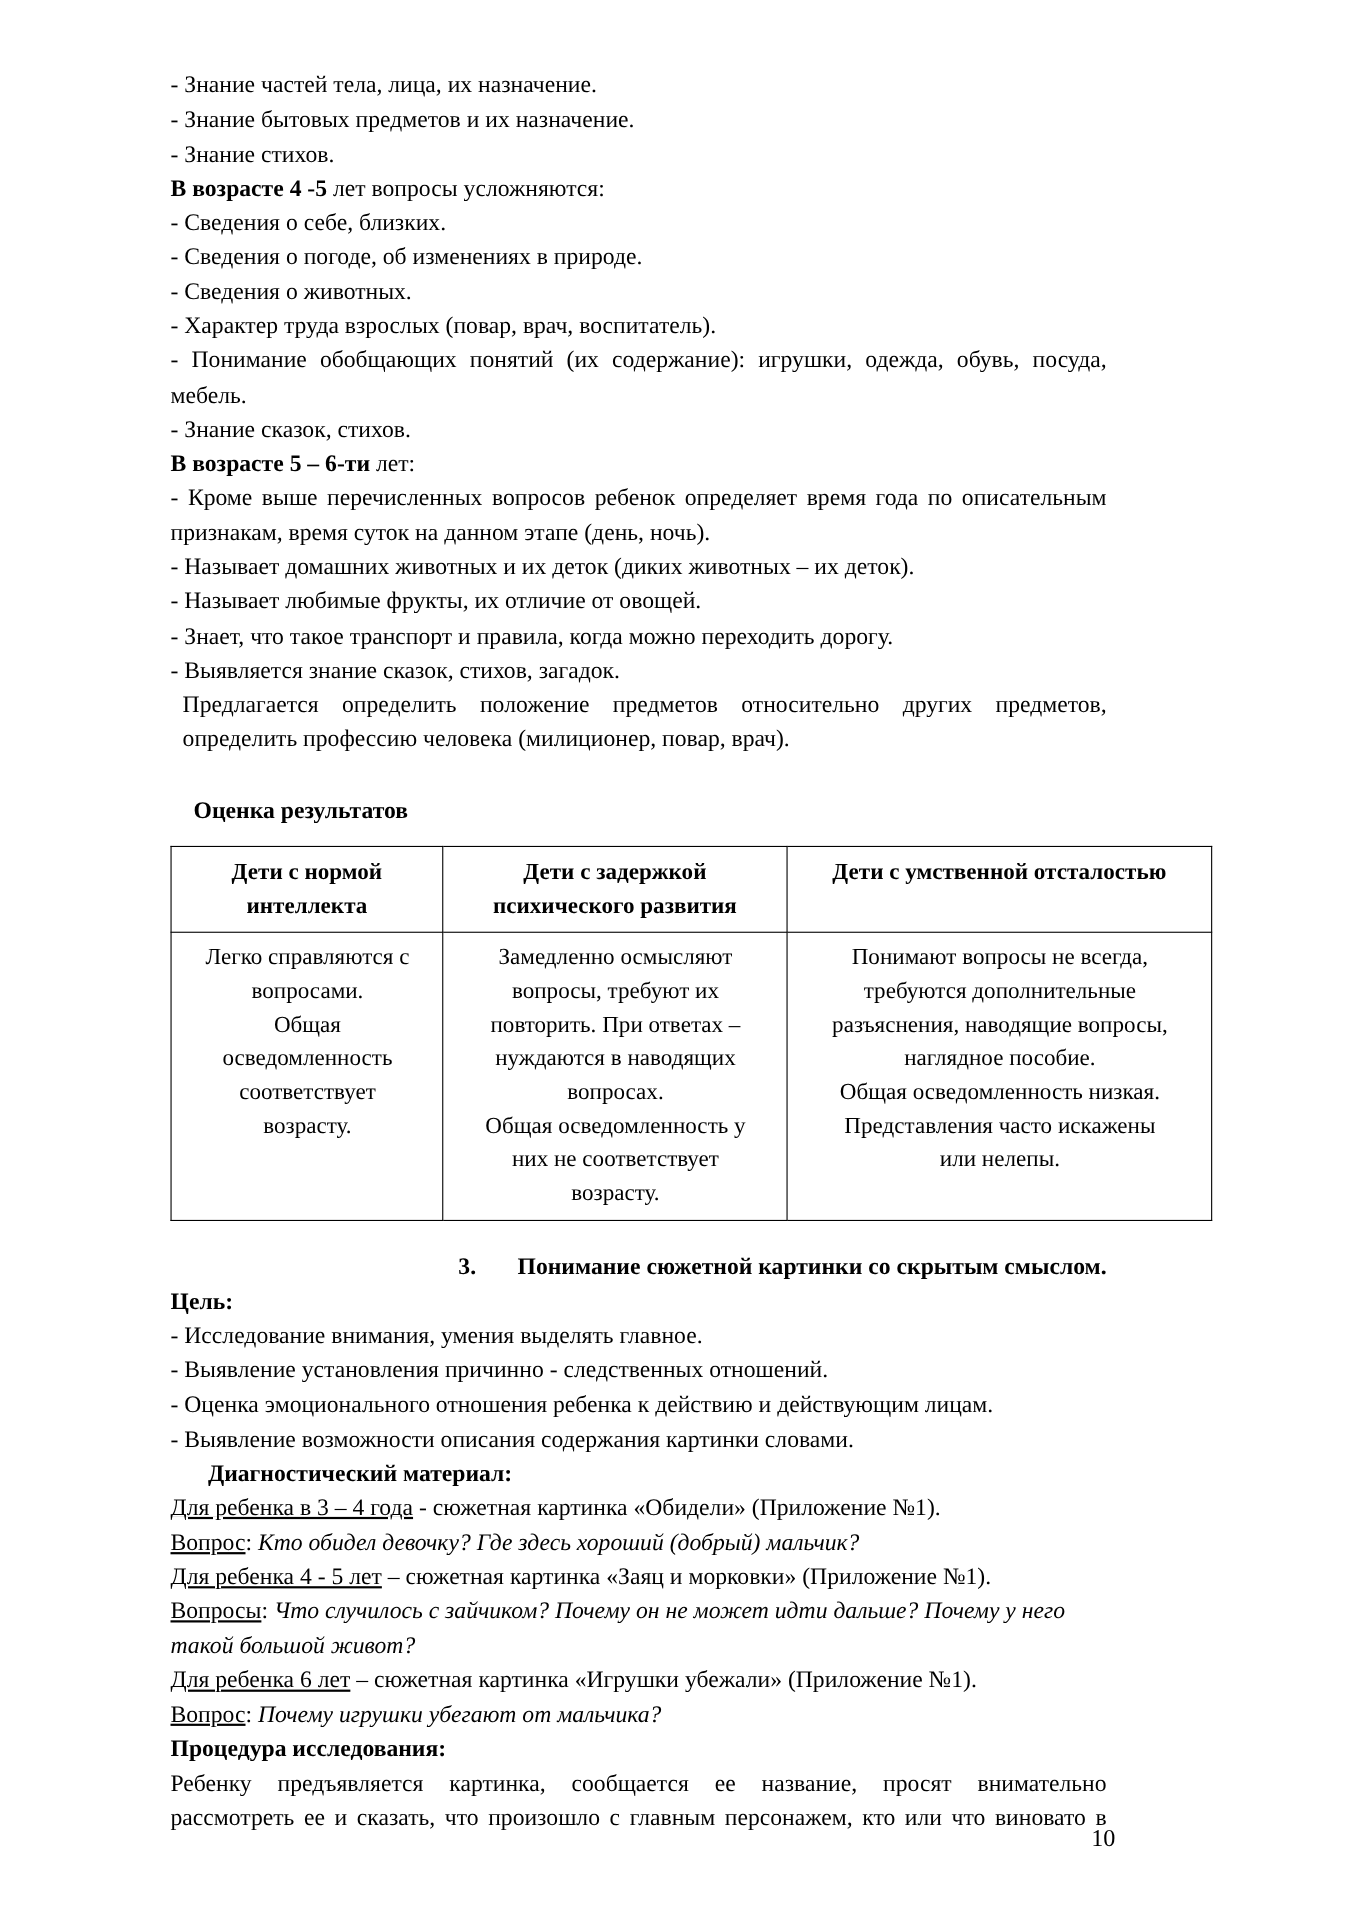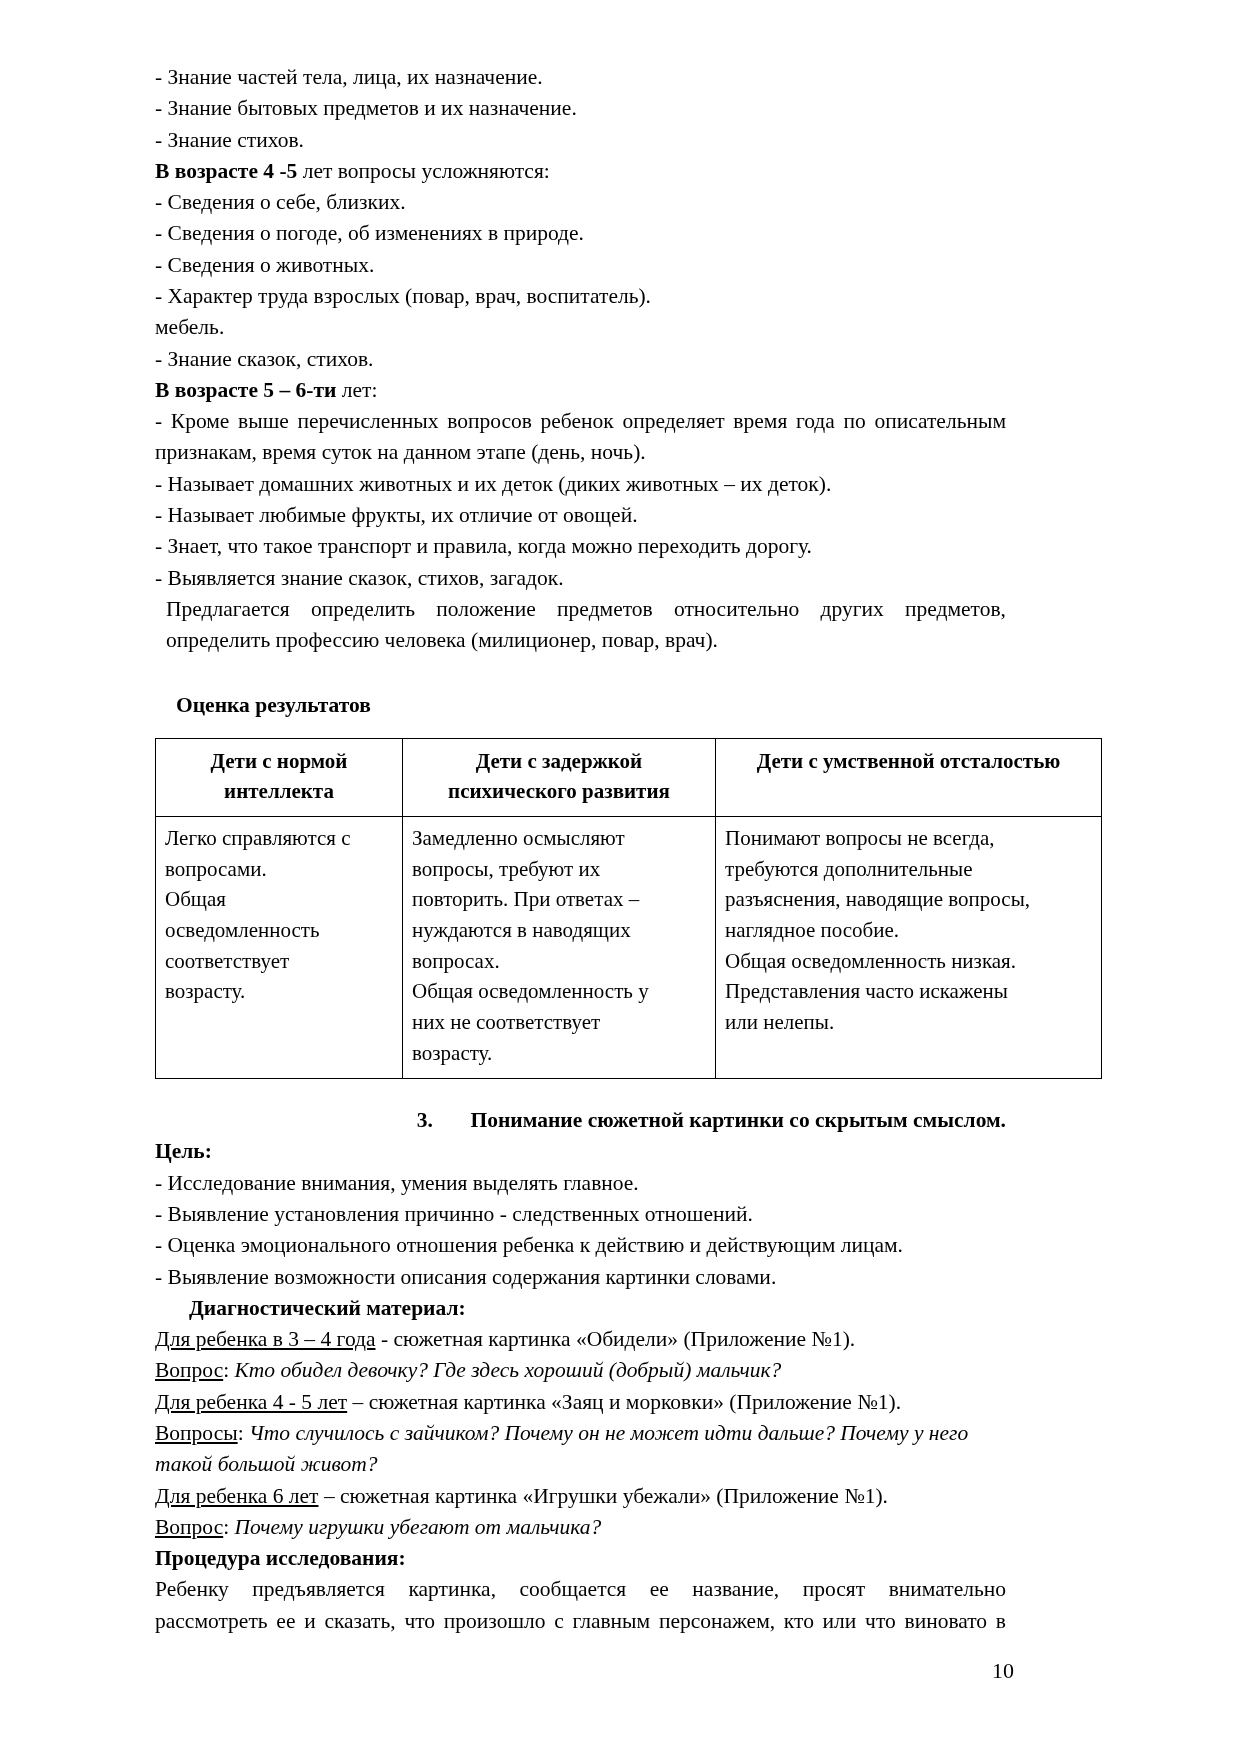--- a/index.html
+++ b/index.html
@@ -80,21 +80,21 @@
     font-size: 21px;
     line-height: 1.46;
   }
   table.results th {
     text-align: center;
     font-weight: bold;
     padding: 7px 6px 9px 6px;
   }
   table.results td {
     padding: 6px 8px 10px 9px;
-    text-align: left;
+    text-align: center;
   }
   .col1 { width: 234px; }
   .col2 { width: 300px; }
   .col3 { width: 373px; }
 
   .page-number {
     position: absolute;
     right: 170px;
     bottom: 70px;
     font-size: 22px;
@@ -112,20 +112,21 @@
     <p class="line">- Знание стихов.</p>
 
     <p class="line"><b>В возрасте 4 -5</b><span> лет  вопросы усложняются:</span></p>
 
     <p class="line">- Сведения о себе, близких.</p>
     <p class="line">- Сведения о погоде, об изменениях в природе.</p>
     <p class="line">- Сведения о животных.</p>
     <p class="line">- Характер труда взрослых (повар, врач,  воспитатель).</p>
 
     <div class="just-block">
+      <span class="jl">- Понимание обобщающих понятий (их содержание): игрушки, одежда, обувь, посуда,</span>
       <span class="jl last">мебель.</span>
     </div>
 
     <p class="line">- Знание сказок, стихов.</p>
 
     <p class="line"><b>В возрасте 5 – 6-ти</b><span> лет:</span></p>
 
     <div class="just-block">
       <span class="jl">-    Кроме выше перечисленных вопросов  ребенок определяет время года по описательным</span>
       <span class="jl last">признакам, время суток на данном этапе (день, ночь).</span>

